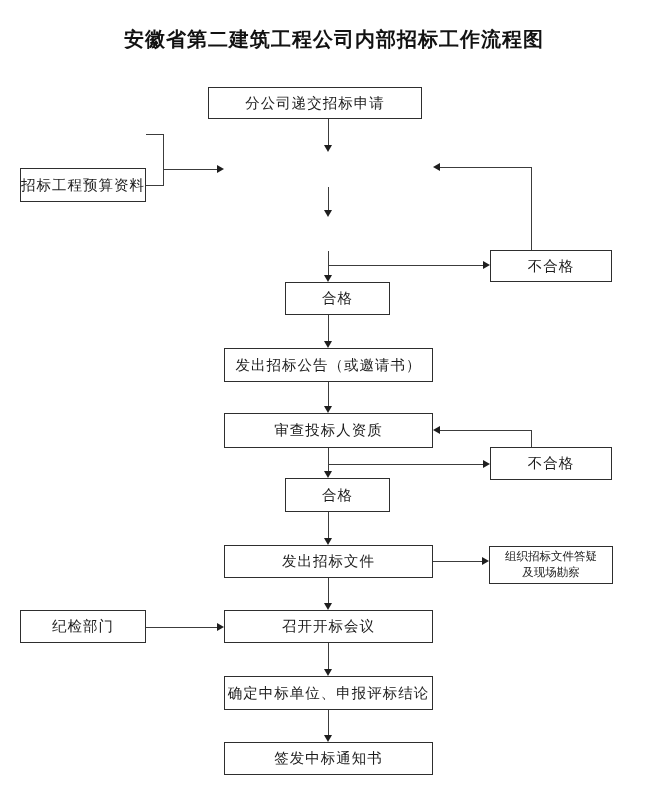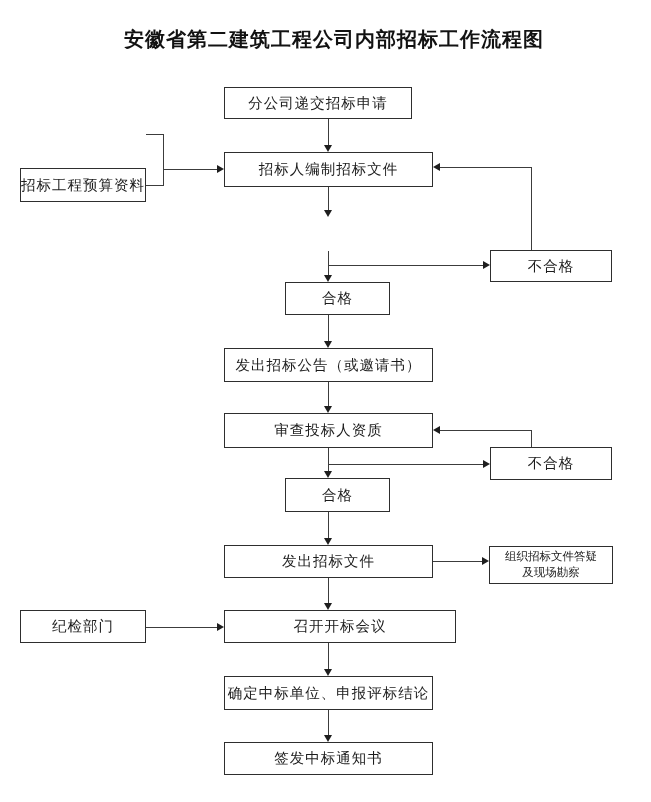--- a/index.html
+++ b/index.html
@@ -31,28 +31,27 @@
   .arr.right { border-top:4.5px solid transparent; border-bottom:4.5px solid transparent; border-left:7px solid #1e1e1e; }
   .arr.left  { border-top:4.5px solid transparent; border-bottom:4.5px solid transparent; border-right:7px solid #1e1e1e; }
 </style>
 </head>
 <body>
 
 <div class="canvas">
 
   <h1 class="title">安徽省第二建筑工程公司内部招标工作流程图</h1>
 
-  <div class="box" style="left:224px;top:87px;width:188px;height:32px">分公司递交招标申请</div>
-  <div class="box" style="left:224px;top:152px;width:209px;height:35px">招标人编制招标文件</div>
+  <div class="box" style="left:208px;top:87px;width:214px;height:32px">分公司递交招标申请</div>
   <div class="box" style="left:285px;top:282px;width:105px;height:33px">合格</div>
   <div class="box" style="left:224px;top:348px;width:209px;height:34px">发出招标公告（或邀请书）</div>
   <div class="box" style="left:224px;top:413px;width:209px;height:35px">审查投标人资质</div>
   <div class="box" style="left:285px;top:478px;width:105px;height:34px">合格</div>
   <div class="box" style="left:224px;top:545px;width:209px;height:33px">发出招标文件</div>
-  <div class="box" style="left:224px;top:610px;width:232px;height:33px">召开开标会议</div>
+  <div class="box" style="left:224px;top:610px;width:209px;height:33px">召开开标会议</div>
   <div class="box" style="left:224px;top:676px;width:209px;height:34px">确定中标单位、申报评标结论</div>
   <div class="box" style="left:224px;top:742px;width:209px;height:33px">签发中标通知书</div>
 
   <div class="box" style="left:20px;top:168px;width:126px;height:34px">招标工程预算资料</div>
   <div class="box" style="left:20px;top:610px;width:126px;height:33px">纪检部门</div>
 
   <div class="box" style="left:490px;top:250px;width:122px;height:32px">不合格</div>
   <div class="box" style="left:490px;top:447px;width:122px;height:33px">不合格</div>
   <div class="box two-line" style="left:489px;top:546px;width:124px;height:38px">
     <span>组织招标文件答疑</span>

